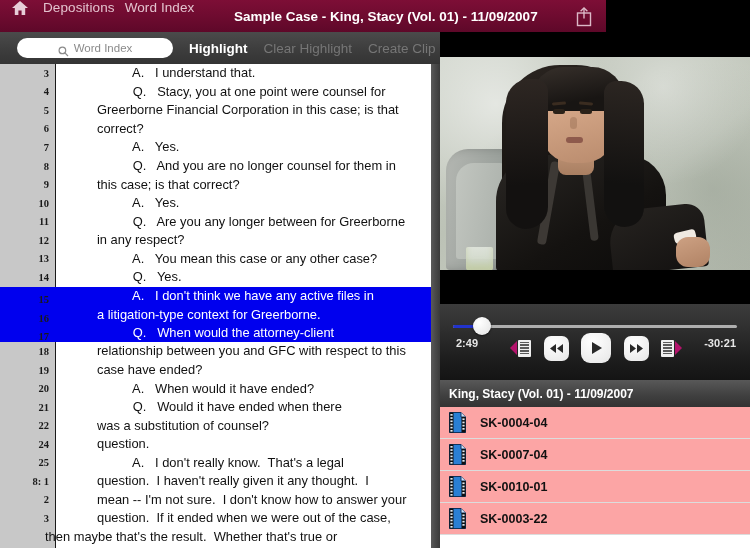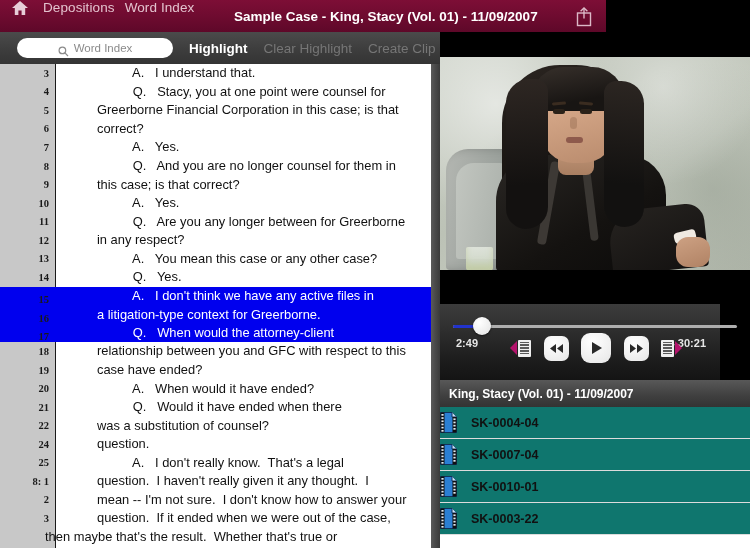--- a/index.html
+++ b/index.html
@@ -203,21 +203,21 @@
   }
   .bar-top {
     position:absolute; top:0; left:0; width:310px; height:25px; background:#000;
   }
   .bar-bottom {
     position:absolute; top:238px; left:0; width:310px; height:34px; background:#000;
   }
 
   
   .controls {
-    position:absolute; top:272px; left:0; width:280px; height:76px;
+    position:absolute; top:272px; left:0; width:310px; height:76px;
     background:linear-gradient(180deg,#3c3c3c 0%,#2e2e2e 35%,#1c1c1c 75%,#141414 100%);
   }
   .scrub {
     position:absolute; left:13px; top:20px; width:284px; height:4px;
   }
   .scrub-track {
     position:absolute; left:0; top:1px; width:284px; height:3px;
     background:#aeaeae; border-radius:2px;
   }
   .scrub-fill {
@@ -260,21 +260,21 @@
 
   
   .cliplist { position:absolute; top:348px; left:0; width:310px; height:200px; background:#fff; }
   .clip-head {
     height:27px; background:linear-gradient(180deg,#585858,#3f3f3f 60%,#333);
     display:flex; align-items:center; padding-left:9px;
     color:#ffffff; font-size:12px; font-weight:bold; white-space:nowrap;
   }
   .clip-row {
     height:32px; display:flex; align-items:center;
-    border-bottom:1px solid #dcdcdc; background:#0f766e;
+    border-bottom:1px solid #dcdcdc; padding-left:9px; background:#fca5a5;
   }
   .film {
     width:17px; height:21px; position:relative; flex:none; margin-right:14px;
   }
   .film svg { display:block; }
   .clip-label { font-size:12.5px; font-weight:bold; color:#111; }
 </style>
 </head>
 <body>
 

